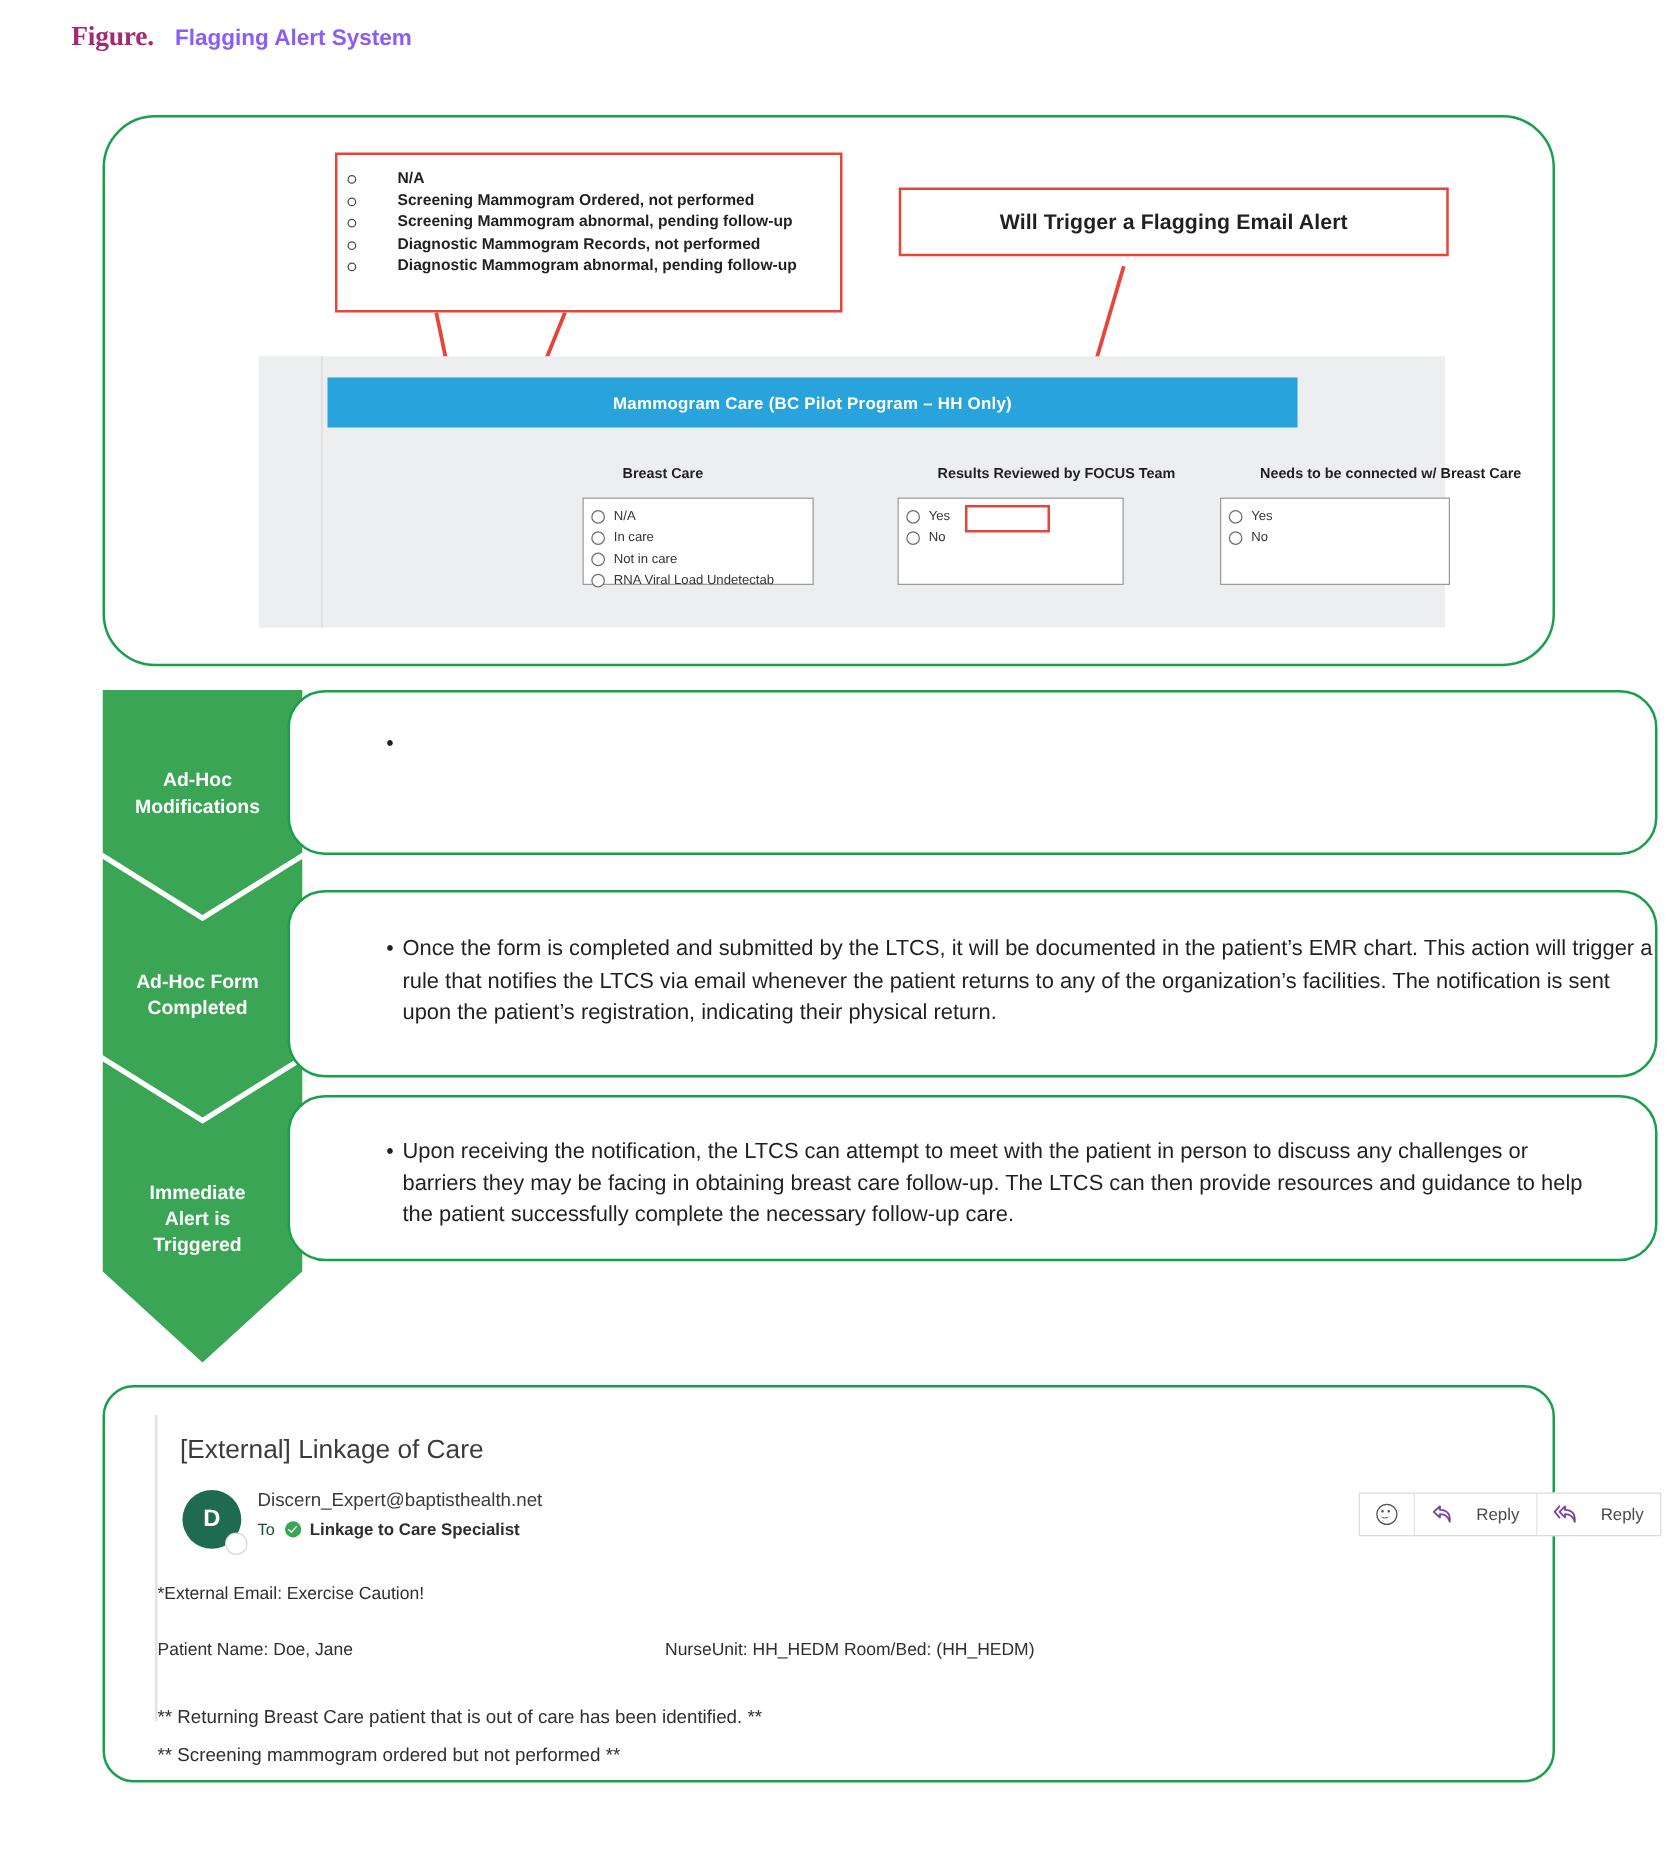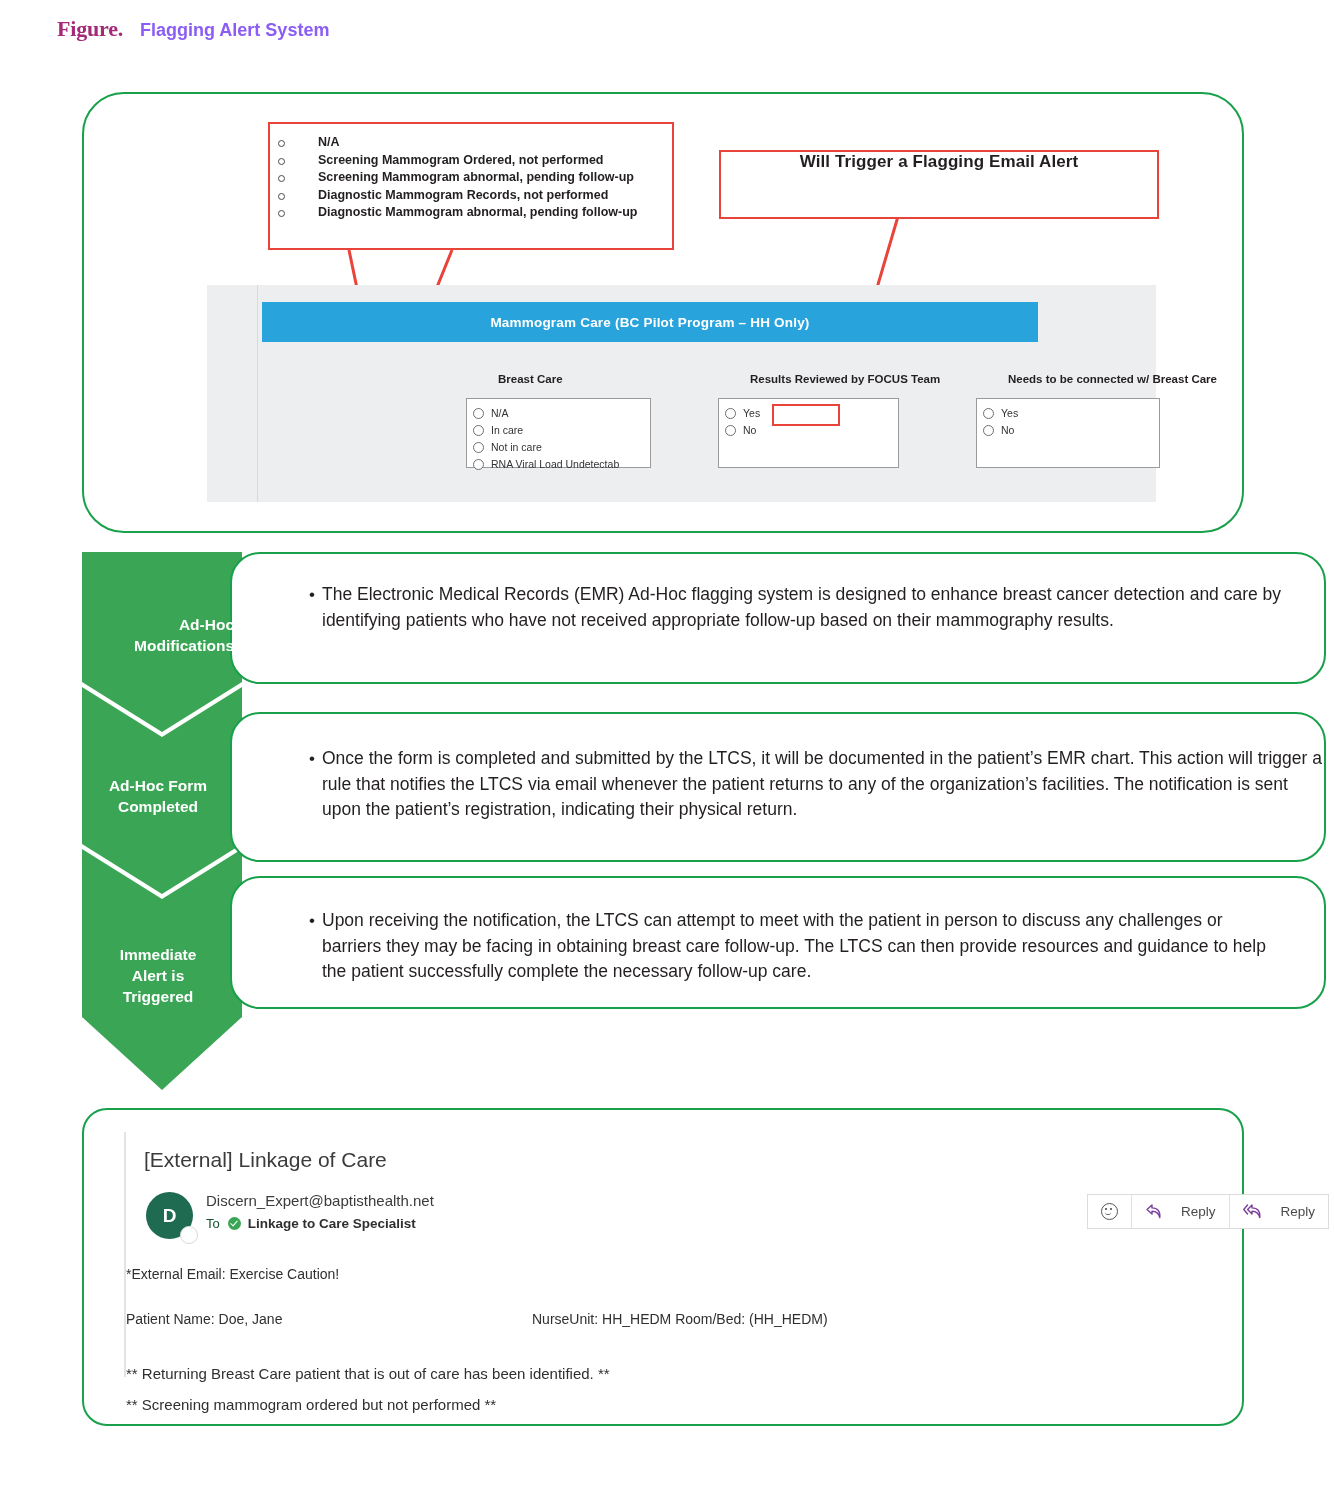--- a/index.html
+++ b/index.html
@@ -52,22 +52,22 @@
     position:relative;
     font-size:12.5px;font-weight:bold;line-height:17.5px;
     color:#231f20;padding-left:48px;
   }
   #callout-options li::before{
     content:"";position:absolute;left:8px;top:6px;
     width:5px;height:5px;border:1.2px solid #4a4a4a;border-radius:50%;
   }
 
   #callout-trigger{
-    left:719px;top:150px;width:440px;height:69px;
-    display:flex;justify-content:center;
+    left:719px;top:150px;width:440px;height:55px;
+    display:flex;align-items:center;justify-content:center;
   }
   #callout-trigger .trig-text{
     font-size:17px;font-weight:bold;color:#231f20;letter-spacing:0.1px;
   }
 
   
   #leader-svg{position:absolute;left:0;top:0;width:1334px;height:1498px;pointer-events:none;}
 
   
   #emr-form{
@@ -324,28 +324,27 @@
 </div>
 <div id="highlight-yes"></div>
 
 <svg id="chev-svg" xmlns="http://www.w3.org/2000/svg" viewBox="0 0 160 540">
   <path d="M0,0 L160,0 L160,130 L80,180 L0,130 Z" fill="#3aa655"></path>
   <path d="M0,135 L80,185 L160,135 L160,292 L80,342 L0,292 Z" fill="#3aa655"></path>
   <path d="M0,297 L80,347 L160,297 L160,465 L80,538 L0,465 Z" fill="#3aa655"></path>
 </svg>
 
 <div class="step-row" id="step-1">
-  <div class="chev-label" style="top:62px;text-align:right;">
+  <div class="chev-label" style="top:62px;">
     <div>Ad-Hoc</div>
     <div>Modifications</div>
   </div>
   <div class="step-box" id="box-1">
     <div class="step-text" id="txt-1">
       <span class="bullet">•</span>
-      <span>The Electronic Medical Records (EMR) Ad-Hoc flagging system is designed to enhance breast cancer detection and care by identifying patients who have not received appropriate follow-up based on their mammography results.</span>
     </div>
   </div>
 </div>
 
 <div class="step-row" id="step-2">
   <div class="chev-label" style="top:63px;">
     <div>Ad-Hoc Form</div>
     <div>Completed</div>
   </div>
   <div class="step-box" id="box-2">

